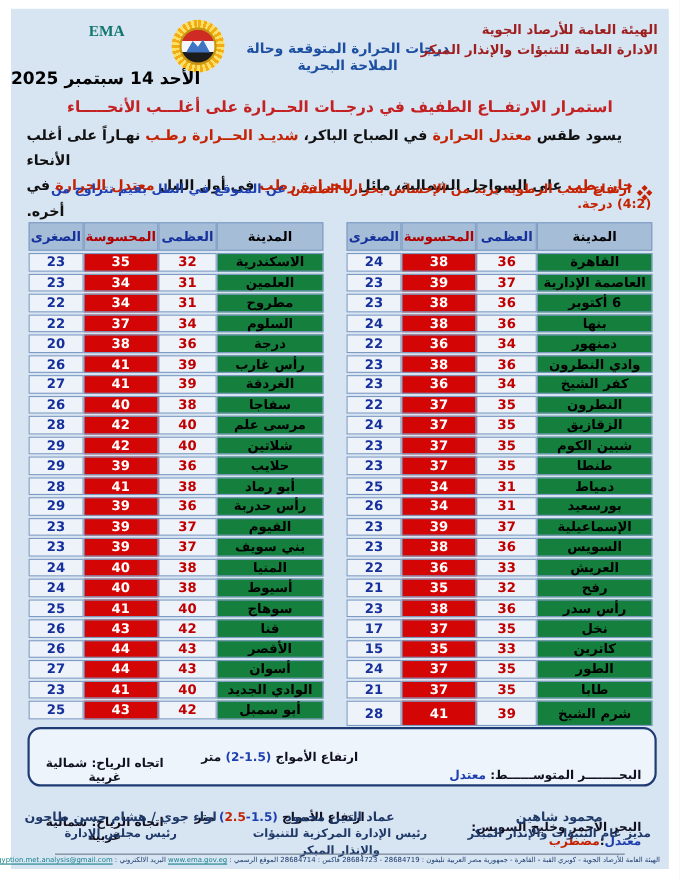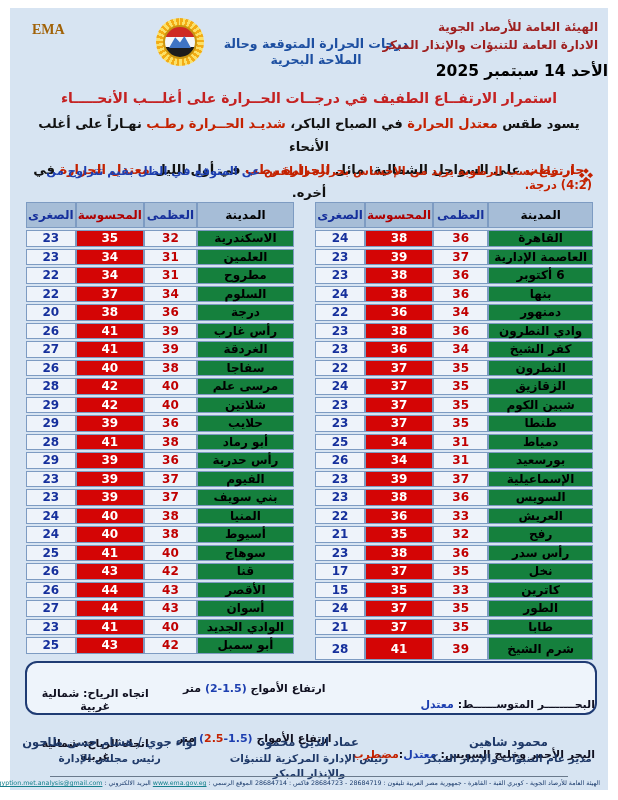--- a/index.html
+++ b/index.html
@@ -3,40 +3,40 @@
 <meta charset="utf-8">
 <style>
   html,body{margin:0;padding:0;}
   body{
     width:618px;height:800px;background:#ffffff;position:relative;
     font-family:"DejaVu Sans",sans-serif;overflow:hidden;
   }
   .panel{position:absolute;left:10px;top:8px;width:598px;height:782px;background:#d7e4f2;}
 
   
-  .ema{position:absolute;left:22px;top:12px;width:130px;text-align:left;
-       color:#a16207;font-family:"Liberation Serif",serif;font-weight:bold;font-size:14px;line-height:19px;}
+  .ema{position:absolute;left:22px;top:12px;width:130px;text-align:center;
+       color:#0f766e;font-family:"Liberation Serif",serif;font-weight:bold;font-size:14px;line-height:19px;}
   .logo{position:absolute;left:146px;top:10px;width:48px;height:48px;border-radius:50%;
         background:repeating-conic-gradient(#f3ac14 0deg 7deg,#fbe067 7deg 14deg);}
   .logo .disc{position:absolute;left:7px;top:7px;width:34px;height:34px;border-radius:50%;
         border:2px solid #c99510;box-sizing:border-box;
         background:linear-gradient(#cf2a23 0 34%,#f4f6f8 34% 67%,#1c1c1c 67% 100%);overflow:hidden;}
   .logo .mount{position:absolute;left:4px;top:9px;width:22px;height:12px;background:#3f74c4;
         clip-path:polygon(0 100%,28% 10%,50% 55%,70% 0,100% 100%);}
   .doc-title{position:absolute;left:192px;top:28px;width:190px;text-align:center;
         color:#1d4fa1;font-weight:bold;font-size:12.5px;line-height:16px;direction:rtl;margin-left:19px;}
   .org{position:absolute;right:10px;top:10px;text-align:right;direction:rtl;
         color:#9e1f1f;font-weight:bold;font-size:12px;line-height:18px;}
-  .date{position:absolute;left:0;top:54px;width:100%;text-align:right;
+  .date{position:absolute;left:0;top:54px;width:100%;text-align:left;
         color:#000;font-weight:bold;font-size:15.5px;direction:rtl;}
 
   
   .headline{position:absolute;left:0;top:82px;width:100%;text-align:center;
         color:#c42222;font-weight:bold;font-size:14px;direction:rtl;}
-  .para{position:absolute;right:14px;left:14px;top:104px;text-align:center;direction:rtl;
+  .para{position:absolute;right:14px;left:14px;top:104px;text-align:left;direction:rtl;
         font-weight:bold;font-size:13px;line-height:23px;color:#111;}
   .note{position:absolute;right:16px;left:16px;top:156px;text-align:right;direction:rtl;
         font-weight:bold;font-size:11.5px;color:#c42200;}
   .c-k{color:#111;} .c-r{color:#c42200;} .c-b{color:#1d3fb0;}
   .diamond{display:inline-block;width:4px;height:4px;background:#c42200;
         box-shadow:6px 0 #c42200,0 6px #c42200,6px 6px #c42200;
         transform:rotate(45deg);margin:0 4px 2px 10px;vertical-align:middle;}
 
   
   .tables{position:absolute;top:192px;left:0;width:100%;}
@@ -54,21 +54,21 @@
   .tbl td.felt{background:#d40505;color:#ffffff;}
   .tbl td.minv{background:#eef3fa;color:#16309c;}
   .tbl-right tr:last-child td{height:21px;}
 
   
   .marine{position:absolute;left:15px;top:653px;width:568px;height:50px;background:#eef4fb;
         border:2.5px solid #1f3b73;border-radius:12px;direction:rtl;
         display:flex;flex-direction:column;justify-content:space-evenly;
         font-weight:bold;font-size:11px;color:#101020;}
   .marine .mrow{display:flex;align-items:center;}
-  .marine .msea{width:44%;box-sizing:border-box;margin-top:32px;}
+  .marine .msea{width:44%;padding-right:12px;box-sizing:border-box;margin-top:32px;}
   .marine .mwav{width:32%;text-align:center;}
   .marine .mwnd{width:24%;text-align:center;margin-top:24px;}
   .ltr{direction:ltr;unicode-bidi:bidi-override;display:inline-block;color:#1d3fb0;}
   .ltr .red{color:#c42200;}
 
   
   .signs{position:absolute;left:0;top:726px;width:100%;display:flex;direction:rtl;
         color:#1f3968;font-weight:bold;text-align:center;}
   .signs .sg{width:33.33%;}
   .signs .nm{font-size:11.5px;line-height:17px;}

